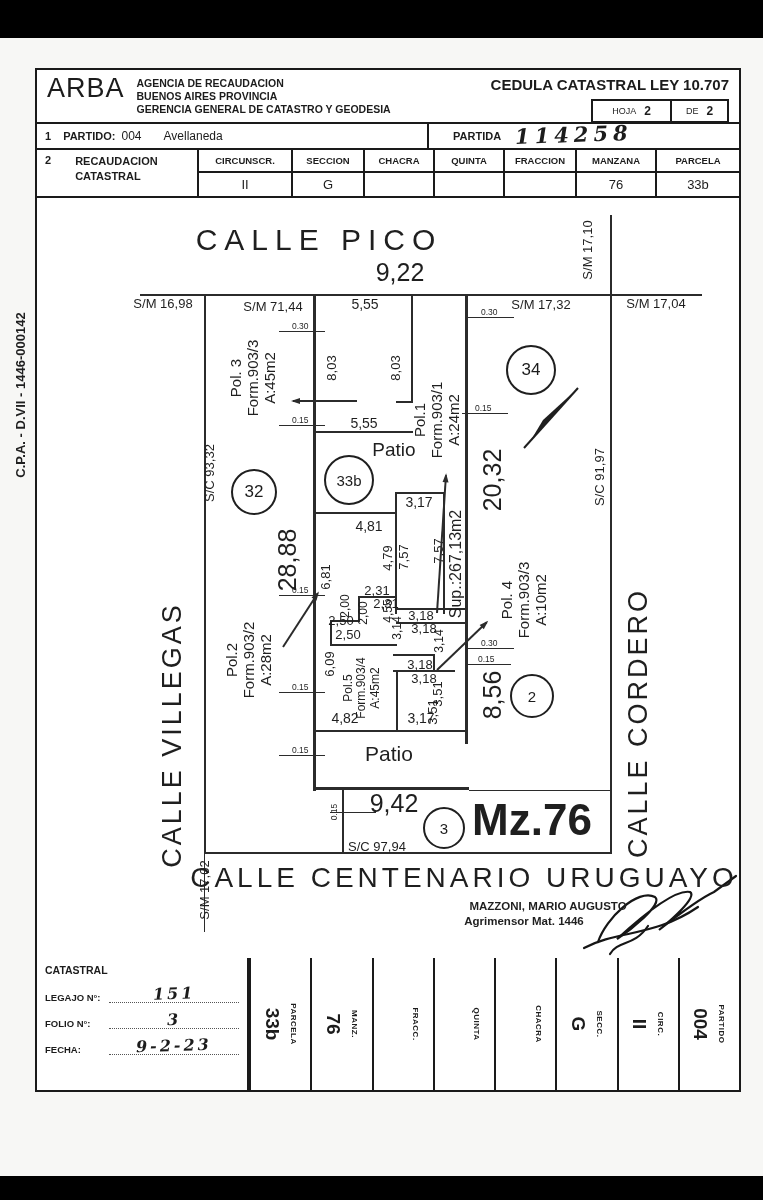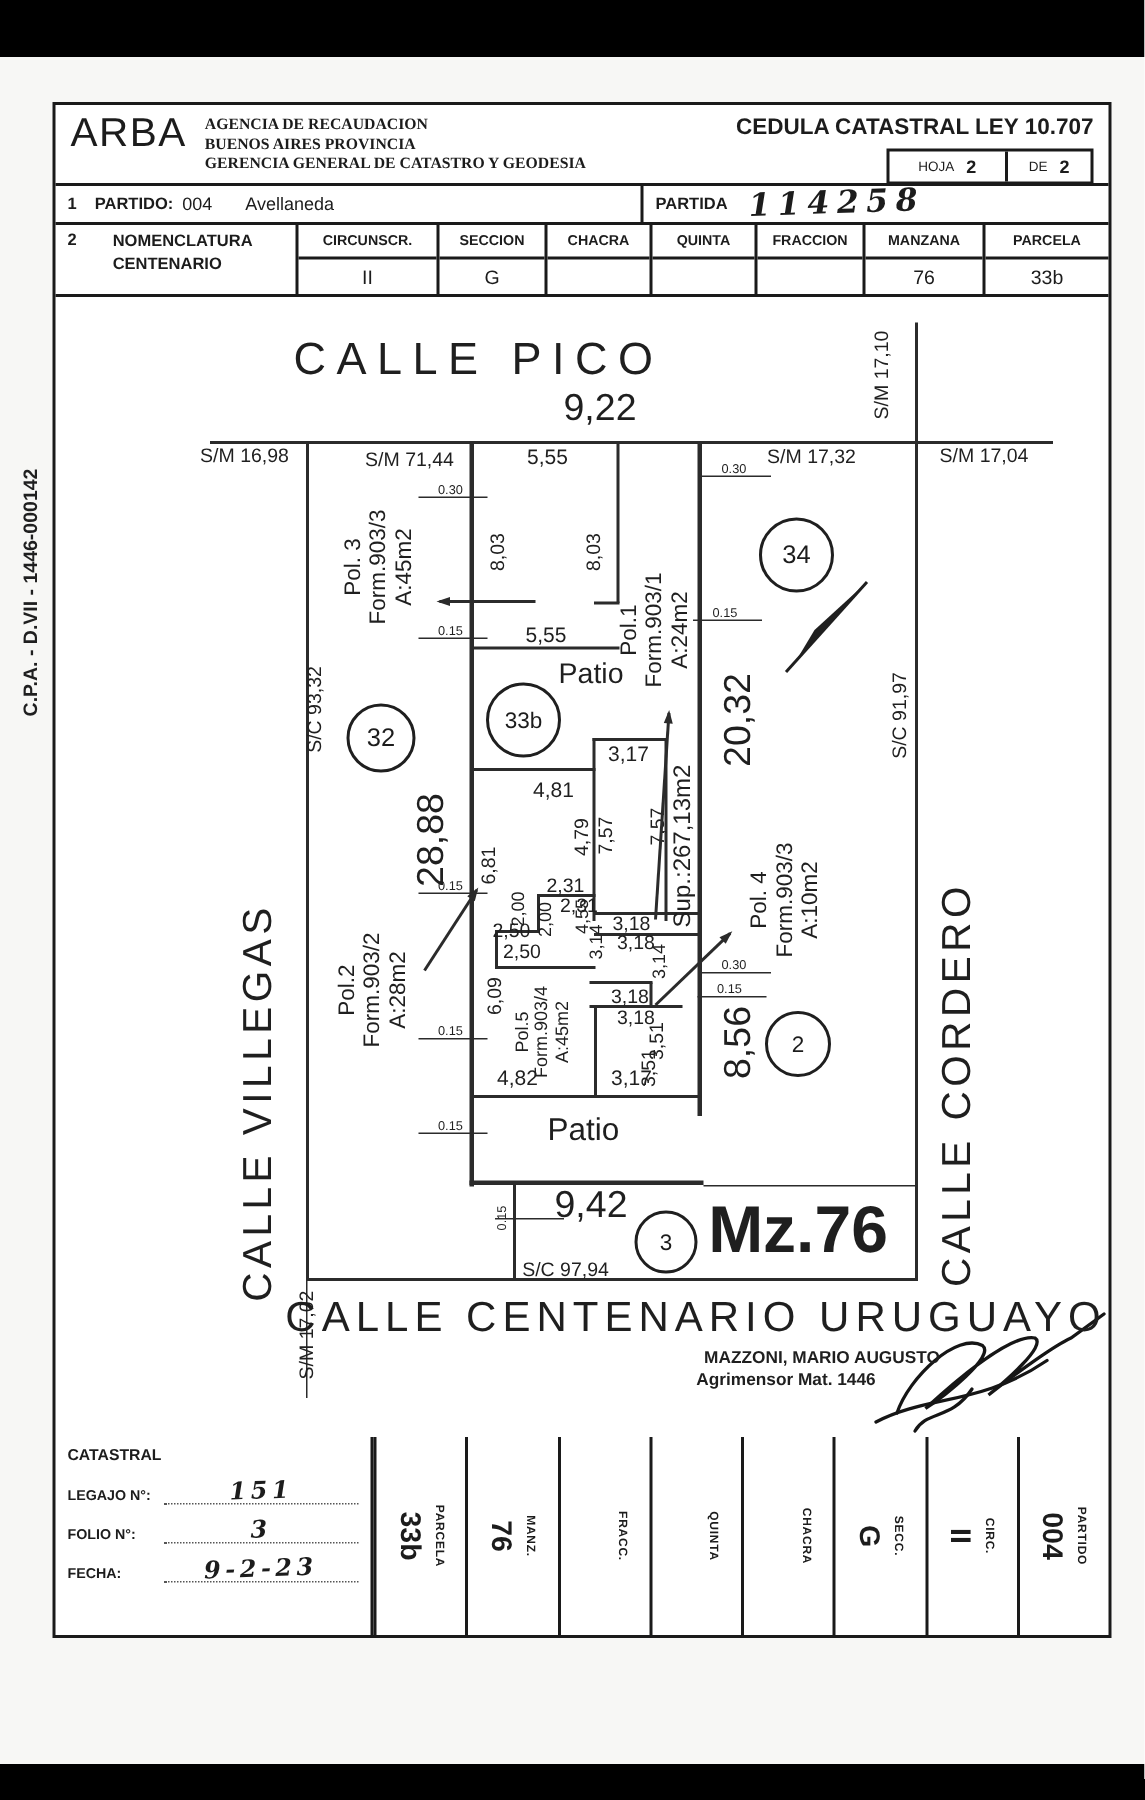--- a/index.html
+++ b/index.html
@@ -10,35 +10,35 @@
   .scanbar.bot{top:1176px;height:24px;}
 
   
   .doc{position:absolute;left:35px;top:68px;width:706px;height:1024px;background:#fff;
        border:2px solid #1a1a1a;box-sizing:border-box;display:flex;flex-direction:column;}
 
   
   .hdr{height:54px;border-bottom:2px solid #1a1a1a;position:relative;display:flex;
        align-items:flex-start;padding:5px 8px 0 10px;box-sizing:border-box;}
   .arba{font-size:27px;letter-spacing:1px;font-weight:500;margin-right:12px;line-height:1;}
-  .agency{font-size:10.5px;font-weight:bold;line-height:1.25;padding-top:2px;font-family:Liberation Serif, serif;}
+  .agency{font-size:10.5px;font-weight:bold;line-height:1.25;padding-top:2px;}
   .doctitle{position:absolute;right:10px;top:6px;font-size:15px;font-weight:bold;}
   .hoja{position:absolute;right:10px;top:29px;width:134px;height:20px;border:2px solid #1a1a1a;
         display:flex;font-size:9px;}
   .hoja .cell{flex:1;display:flex;align-items:center;justify-content:center;gap:8px;}
   .hoja .cell:first-child{border-right:2px solid #1a1a1a;flex:1.4;}
   .hoja b{font-size:12px;}
 
   
   .row1{height:26px;border-bottom:2px solid #1a1a1a;display:flex;align-items:center;box-sizing:border-box;}
   .r1left{width:390px;display:flex;align-items:center;padding-left:8px;box-sizing:border-box;}
   .rownum{font-weight:bold;font-size:11px;margin-right:12px;}
   .r1left .lbl{font-weight:bold;font-size:11px;margin-right:6px;}
   .r1left .val{font-size:12px;margin-right:22px;}
-  .r1right{flex:1;display:flex;align-items:center;border-left:2px solid #1a1a1a;height:100%;padding-left:8px;}
+  .r1right{flex:1;display:flex;align-items:center;border-left:2px solid #1a1a1a;height:100%;padding-left:24px;}
   .r1right .lbl{font-weight:bold;font-size:11px;margin-right:14px;}
   .hand{font-family:"DejaVu Serif",serif;font-style:italic;font-weight:700;}
   .partida-hand{font-size:21px;letter-spacing:5px;transform:rotate(-2deg);margin-top:-4px;}
 
   
   .row2{height:48px;border-bottom:2px solid #1a1a1a;display:flex;box-sizing:border-box;}
   .r2left{width:160px;display:flex;padding:4px 0 0 8px;box-sizing:border-box;}
   .r2label{font-weight:bold;font-size:11px;width:118px;line-height:1.35;margin-left:12px;}
   .nomcols{flex:1;display:flex;}
   .nomcol{border-left:2px solid #1a1a1a;display:flex;flex-direction:column;box-sizing:border-box;}
@@ -113,21 +113,21 @@
       </div>
       <div class="r1right">
         <span class="lbl">PARTIDA</span>
         <span class="hand partida-hand">114258</span>
       </div>
     </div>
 
     <div class="row2">
       <div class="r2left">
         <span class="rownum">2</span>
-        <div class="r2label">NOMENCLATURA CENTENARIO</div>
+        <div class="r2label">RECAUDACION CATASTRAL</div>
       </div>
       <div class="nomcols" id="nom-cols">
           <div class="nomcol" style="width: 94px;">
             <div class="h">CIRCUNSCR.</div>
             <div class="v">II</div>
           </div>
           <div class="nomcol" style="width: 72px;">
             <div class="h">SECCION</div>
             <div class="v">G</div>
           </div>

